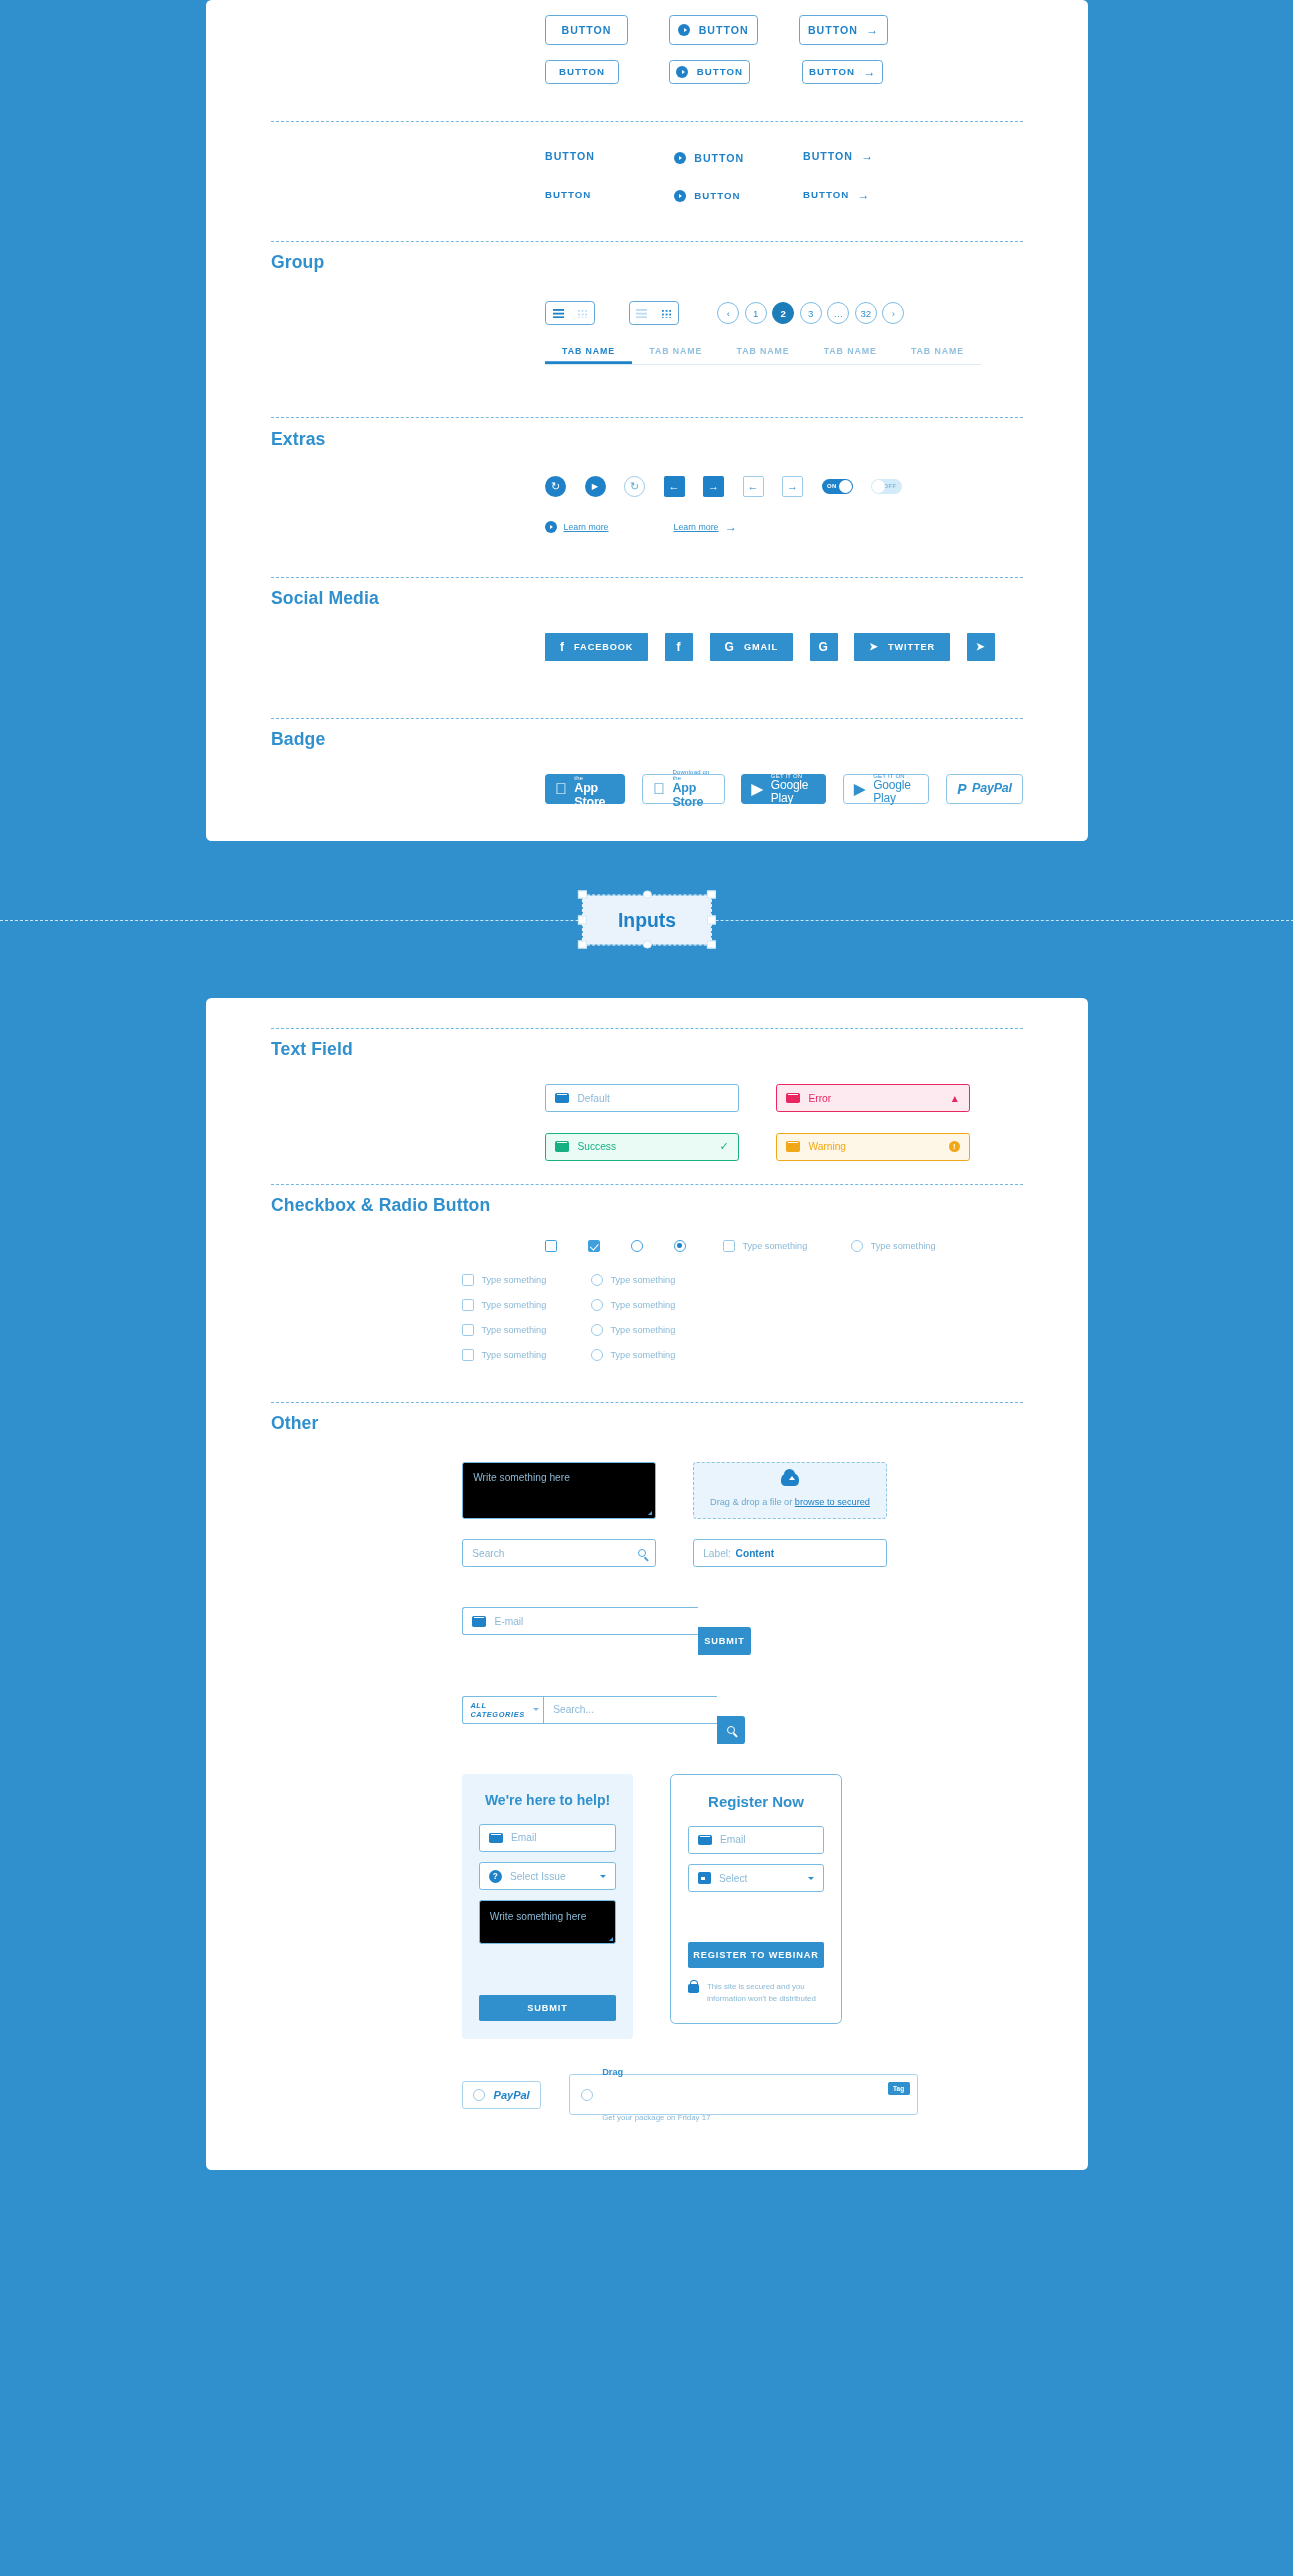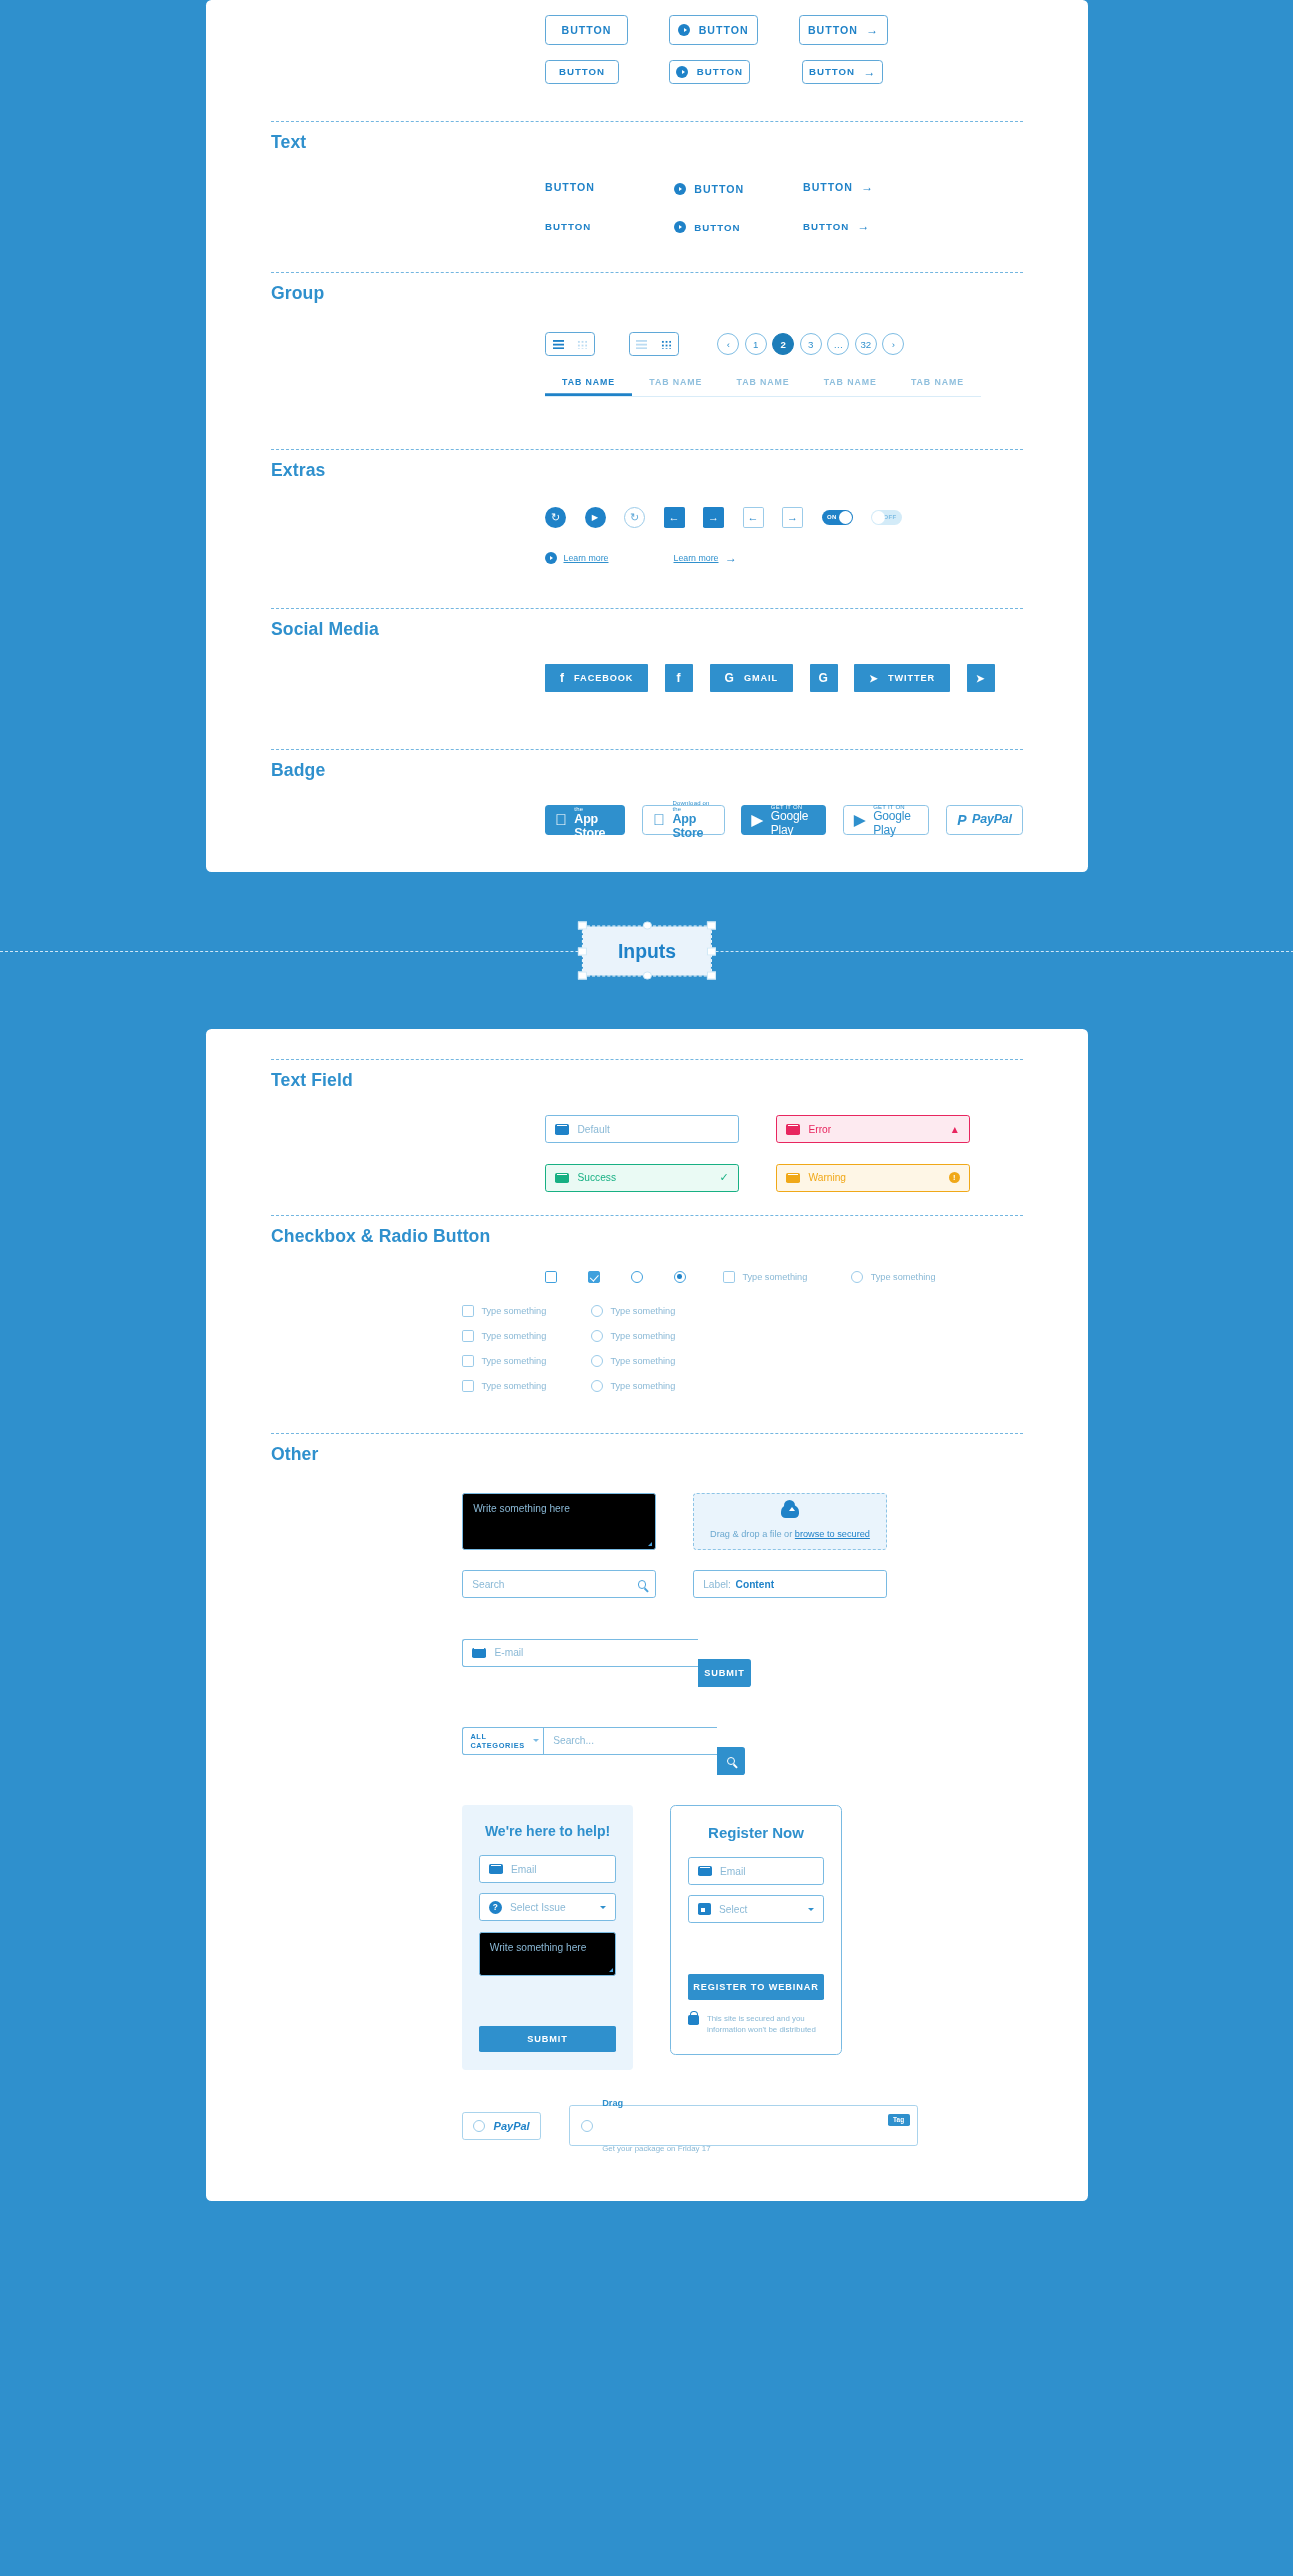--- a/index.html
+++ b/index.html
@@ -392,21 +392,20 @@
           <button class="btn-out btn-sm wide" style="margin-left:11px;">
             <span>BUTTON</span>
             <span class="arr">→</span>
           </button>
         </div>
       </div>
     </div>
 
     <div class="sect" style="margin-top:37px;">
       <div class="divider"></div>
-      <div class="sect-title">Text</div>
       <div class="tb-grid" style="margin-top:24px;">
         <div class="tb-line">
           <div class="tb-cell">
             <button class="btn-text">
               <span>BUTTON</span>
             </button>
           </div>
           <div class="tb-cell">
             <button class="btn-text">
               <span class="play-dot"></span>
@@ -741,21 +740,21 @@
         <div class="row" style="margin-top:20.3px;">
           <div class="field" style="width:236px;border-radius:2.8px 0 0 2.8px;border-right:0;">
             <span class="env"></span>
             <span class="ph">E-mail</span>
           </div>
           <button class="btn-solid" style="width:53px;height:28px;border-radius:0 2.8px 2.8px 0;">SUBMIT</button>
         </div>
 
         <div class="row" style="margin-top:20.3px;">
           <div class="field" style="width:81px;border-radius:2.8px 0 0 2.8px;border-right:0;justify-content:space-between;padding:0 7.4px;">
-            <span style="color:#1f82c8;font-size:7.4px;font-weight:bold;letter-spacing:0.6px;">ALL CATEGORIES</span>
+            <span style="color:#1f82c8;font-size:7.4px;font-weight:bold;letter-spacing:0.6px;font-style:italic;">ALL CATEGORIES</span>
             <span class="caret dim"></span>
           </div>
           <div class="field" style="width:174px;border-radius:0;border-right:0;">
             <span class="ph">Search...</span>
           </div>
           <button class="btn-solid" style="width:28px;height:28px;border-radius:0 2.8px 2.8px 0;">
             <span class="mag white"></span>
           </button>
         </div>
 

